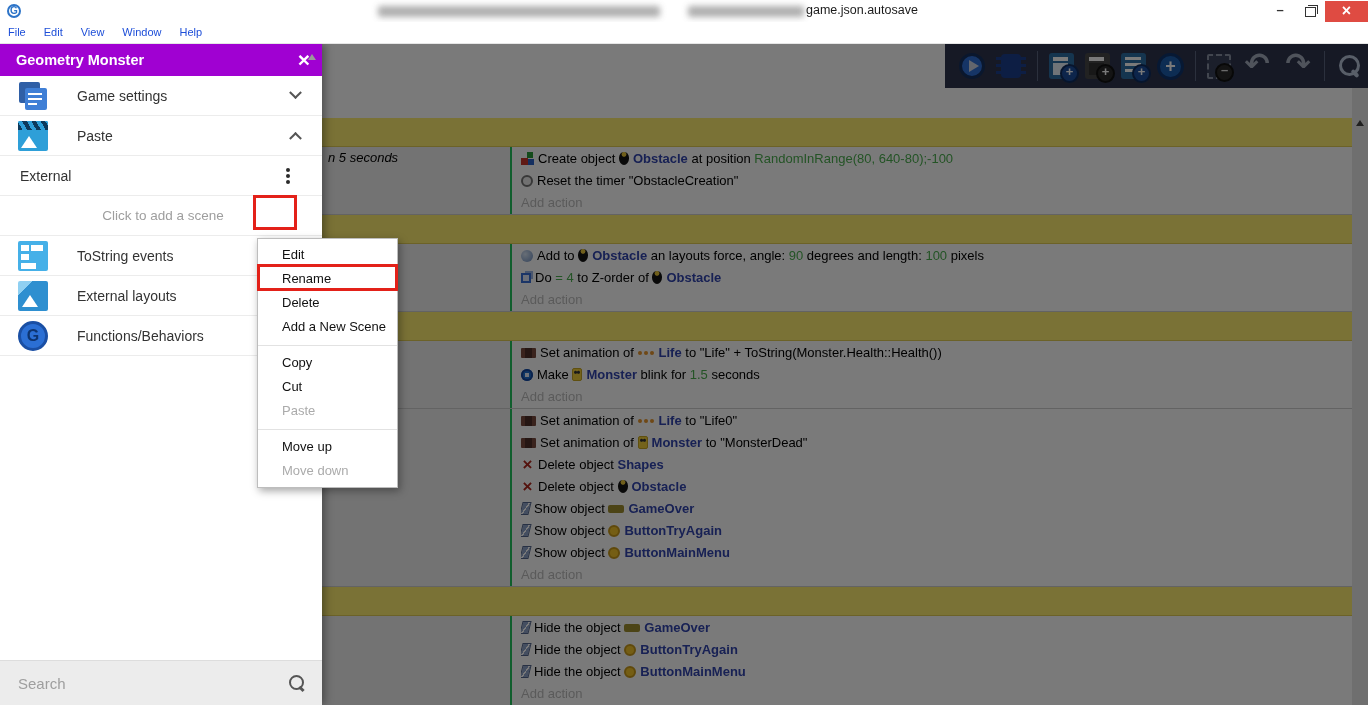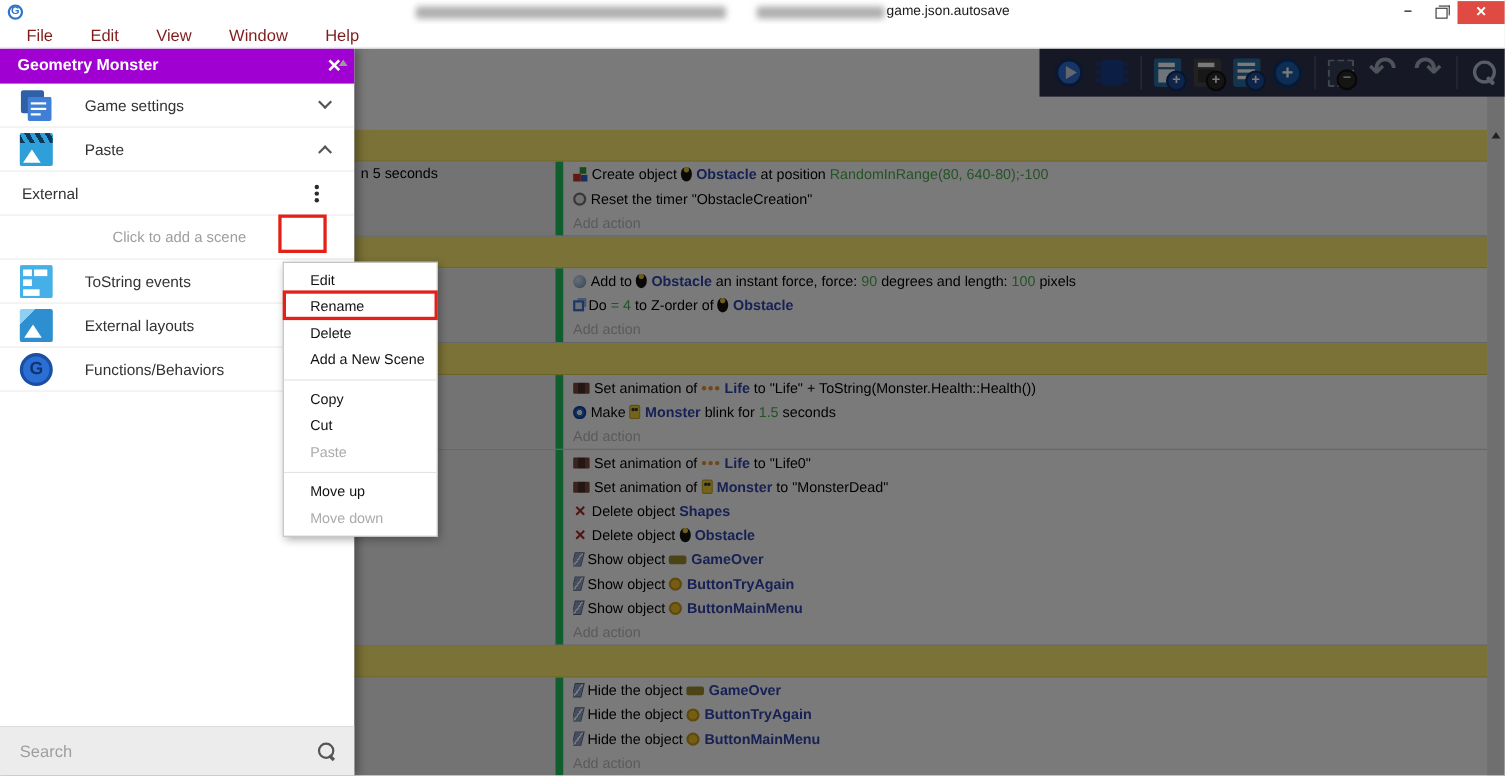--- a/index.html
+++ b/index.html
@@ -21,21 +21,21 @@
   .win-btn{width:30px;height:20px;text-align:center;color:#333;font-size:13px;line-height:18px;}
   .win-min::before{content:"–";font-weight:bold;}
   .win-restore{position:relative;}
   .win-restore::before{content:"";position:absolute;left:10px;top:6px;width:9px;height:8px;border:1px solid #333;background:#fff;}
   .win-restore::after{content:"";position:absolute;left:13px;top:4px;width:9px;height:8px;border:1px solid #333;border-bottom:none;border-left:none;}
   .win-close{width:43px;height:21px;background:#df4b42;color:#fff;font-size:13px;line-height:20px;text-align:center;font-weight:bold;}
   .win-close::before{content:"×";font-size:16px;}
 
   
   .menubar{position:absolute;left:0;top:22px;width:1368px;height:22px;background:#fff;display:flex;align-items:center;z-index:60;border-bottom:1px solid #e6e6e6;}
-  .menubar .mitem{font-size:15px;color:#7f1d1d;padding:0 9px;line-height:21px;margin-left:16px;}
+  .menubar .mitem{font-size:11px;color:#1d4ed8;padding:0 9px;line-height:21px;}
   .menubar .mitem:first-child{padding-left:8px;}
 
   
   .events-area{position:absolute;left:322px;top:44px;width:1046px;height:661px;background:#fff;z-index:1;}
   .ev-toolbar{position:absolute;left:0;top:0;width:1046px;height:44px;background:#fff;}
   .ev-toolbar-dark{position:absolute;left:623px;top:0;right:0;height:44px;background:#2e364f;display:flex;align-items:center;gap:11px;padding-left:14px;}
   .tbi{flex:none;}
   .tb-sep{width:1px;height:30px;background:#5a6residual;background:#5a6580;}
   .tb-play-icon{width:26px;height:26px;border-radius:50%;background:#2f6fd6;border:3px solid #16305e;position:relative;}
   .tb-play-icon::before{content:"";position:absolute;left:7px;top:4px;border-left:10px solid #cfd6e4;border-top:6px solid transparent;border-bottom:6px solid transparent;}
@@ -57,21 +57,21 @@
   .tb-undo-icon,.tb-redo-icon{width:30px;height:30px;text-align:center;}
   .tb-search-icon{width:26px;height:26px;position:relative;}
   .tb-search-icon::before{content:"";position:absolute;left:3px;top:2px;width:15px;height:15px;border:3px solid #b8c4da;border-radius:50%;}
   .tb-search-icon::after{content:"";position:absolute;left:17px;top:16px;width:4px;height:9px;background:#b8c4da;transform:rotate(-45deg);border-radius:2px;}
 
   
   .sheet{position:absolute;left:0;top:44px;width:1030px;bottom:0;background:#fff;overflow:hidden;}
   .sheet-spacer{height:30px;background:#fff;}
   .comment-bar{height:29px;background:#ffee72;border-bottom:1px solid #e2cd55;}
   .event{position:relative;background:#fff;border-bottom:1px solid #cfcfcf;}
-  .cond-cell{position:absolute;left:0;top:0;bottom:0;width:190px;background:#f0f0f0;border-right:7px solid #22c55e;font-size:13px;color:#000;padding:3px 0 0 6px;}
+  .cond-cell{position:absolute;left:0;top:0;bottom:0;width:190px;background:#f0f0f0;border-right:2px solid #22c55e;font-size:13px;color:#000;padding:3px 0 0 6px;font-style:italic;}
   .acts{margin-left:199px;padding:1px 0 0 0;}
   .aline{height:22px;line-height:22px;font-size:13px;color:#000;white-space:nowrap;overflow:hidden;}
   .aline .seg-o{color:#3246b0;font-weight:bold;}
   .aline .seg-g{color:#4caf50;}
   .add-action{height:22px;line-height:22px;font-size:13px;color:#bdbdbd;}
   .ev-scrollbar{position:absolute;right:0;top:44px;bottom:0;width:16px;background:#e9e9e9;}
   .ev-scroll-up{width:0;height:0;border-left:4px solid transparent;border-right:4px solid transparent;border-bottom:6px solid #444;margin:32px auto 0 auto;}
 
   
   .mi{display:inline-block;vertical-align:middle;margin:-2px 4px 0 0;}
@@ -190,21 +190,21 @@
         <div class="acts">
           <div class="aline"><span class="mi mi-create-object-icon"></span><span>Create object </span><span class="mi mi-obstacle-object-icon"></span><span class="seg-o">Obstacle</span><span> at position </span><span class="seg-g">RandomInRange(80, 640-80);-100</span></div>
           <div class="aline"><span class="mi mi-timer-icon"></span><span>Reset the timer "ObstacleCreation"</span></div>
           <div class="add-action">Add action</div>
         </div>
       </div>
       <div class="comment-bar"></div>
       <div class="event">
         <div class="cond-cell"></div>
         <div class="acts">
-          <div class="aline"><span class="mi mi-force-icon"></span><span>Add to </span><span class="mi mi-obstacle-object-icon"></span><span class="seg-o">Obstacle</span><span> an instant force, force: </span><span class="seg-g">90</span><span> degrees and length: </span><span class="seg-g">100</span><span> pixels</span></div>
+          <div class="aline"><span class="mi mi-force-icon"></span><span>Add to </span><span class="mi mi-obstacle-object-icon"></span><span class="seg-o">Obstacle</span><span> an layouts force, angle: </span><span class="seg-g">90</span><span> degrees and length: </span><span class="seg-g">100</span><span> pixels</span></div>
           <div class="aline"><span class="mi mi-zorder-icon"></span><span>Do </span><span class="seg-g">= 4</span><span> to Z-order of </span><span class="mi mi-obstacle-object-icon"></span><span class="seg-o">Obstacle</span></div>
           <div class="add-action">Add action</div>
         </div>
       </div>
       <div class="comment-bar"></div>
       <div class="event">
         <div class="cond-cell"></div>
         <div class="acts">
           <div class="aline"><span class="mi mi-animation-icon"></span><span>Set animation of </span><span class="mi mi-life-object-icon"></span><span class="seg-o">Life</span><span> to "Life" + ToString(Monster.Health::Health())</span></div>
           <div class="aline"><span class="mi mi-blink-icon"></span><span>Make </span><span class="mi mi-monster-object-icon"></span><span class="seg-o">Monster</span><span> blink for </span><span class="seg-g">1.5</span><span> seconds</span></div>

